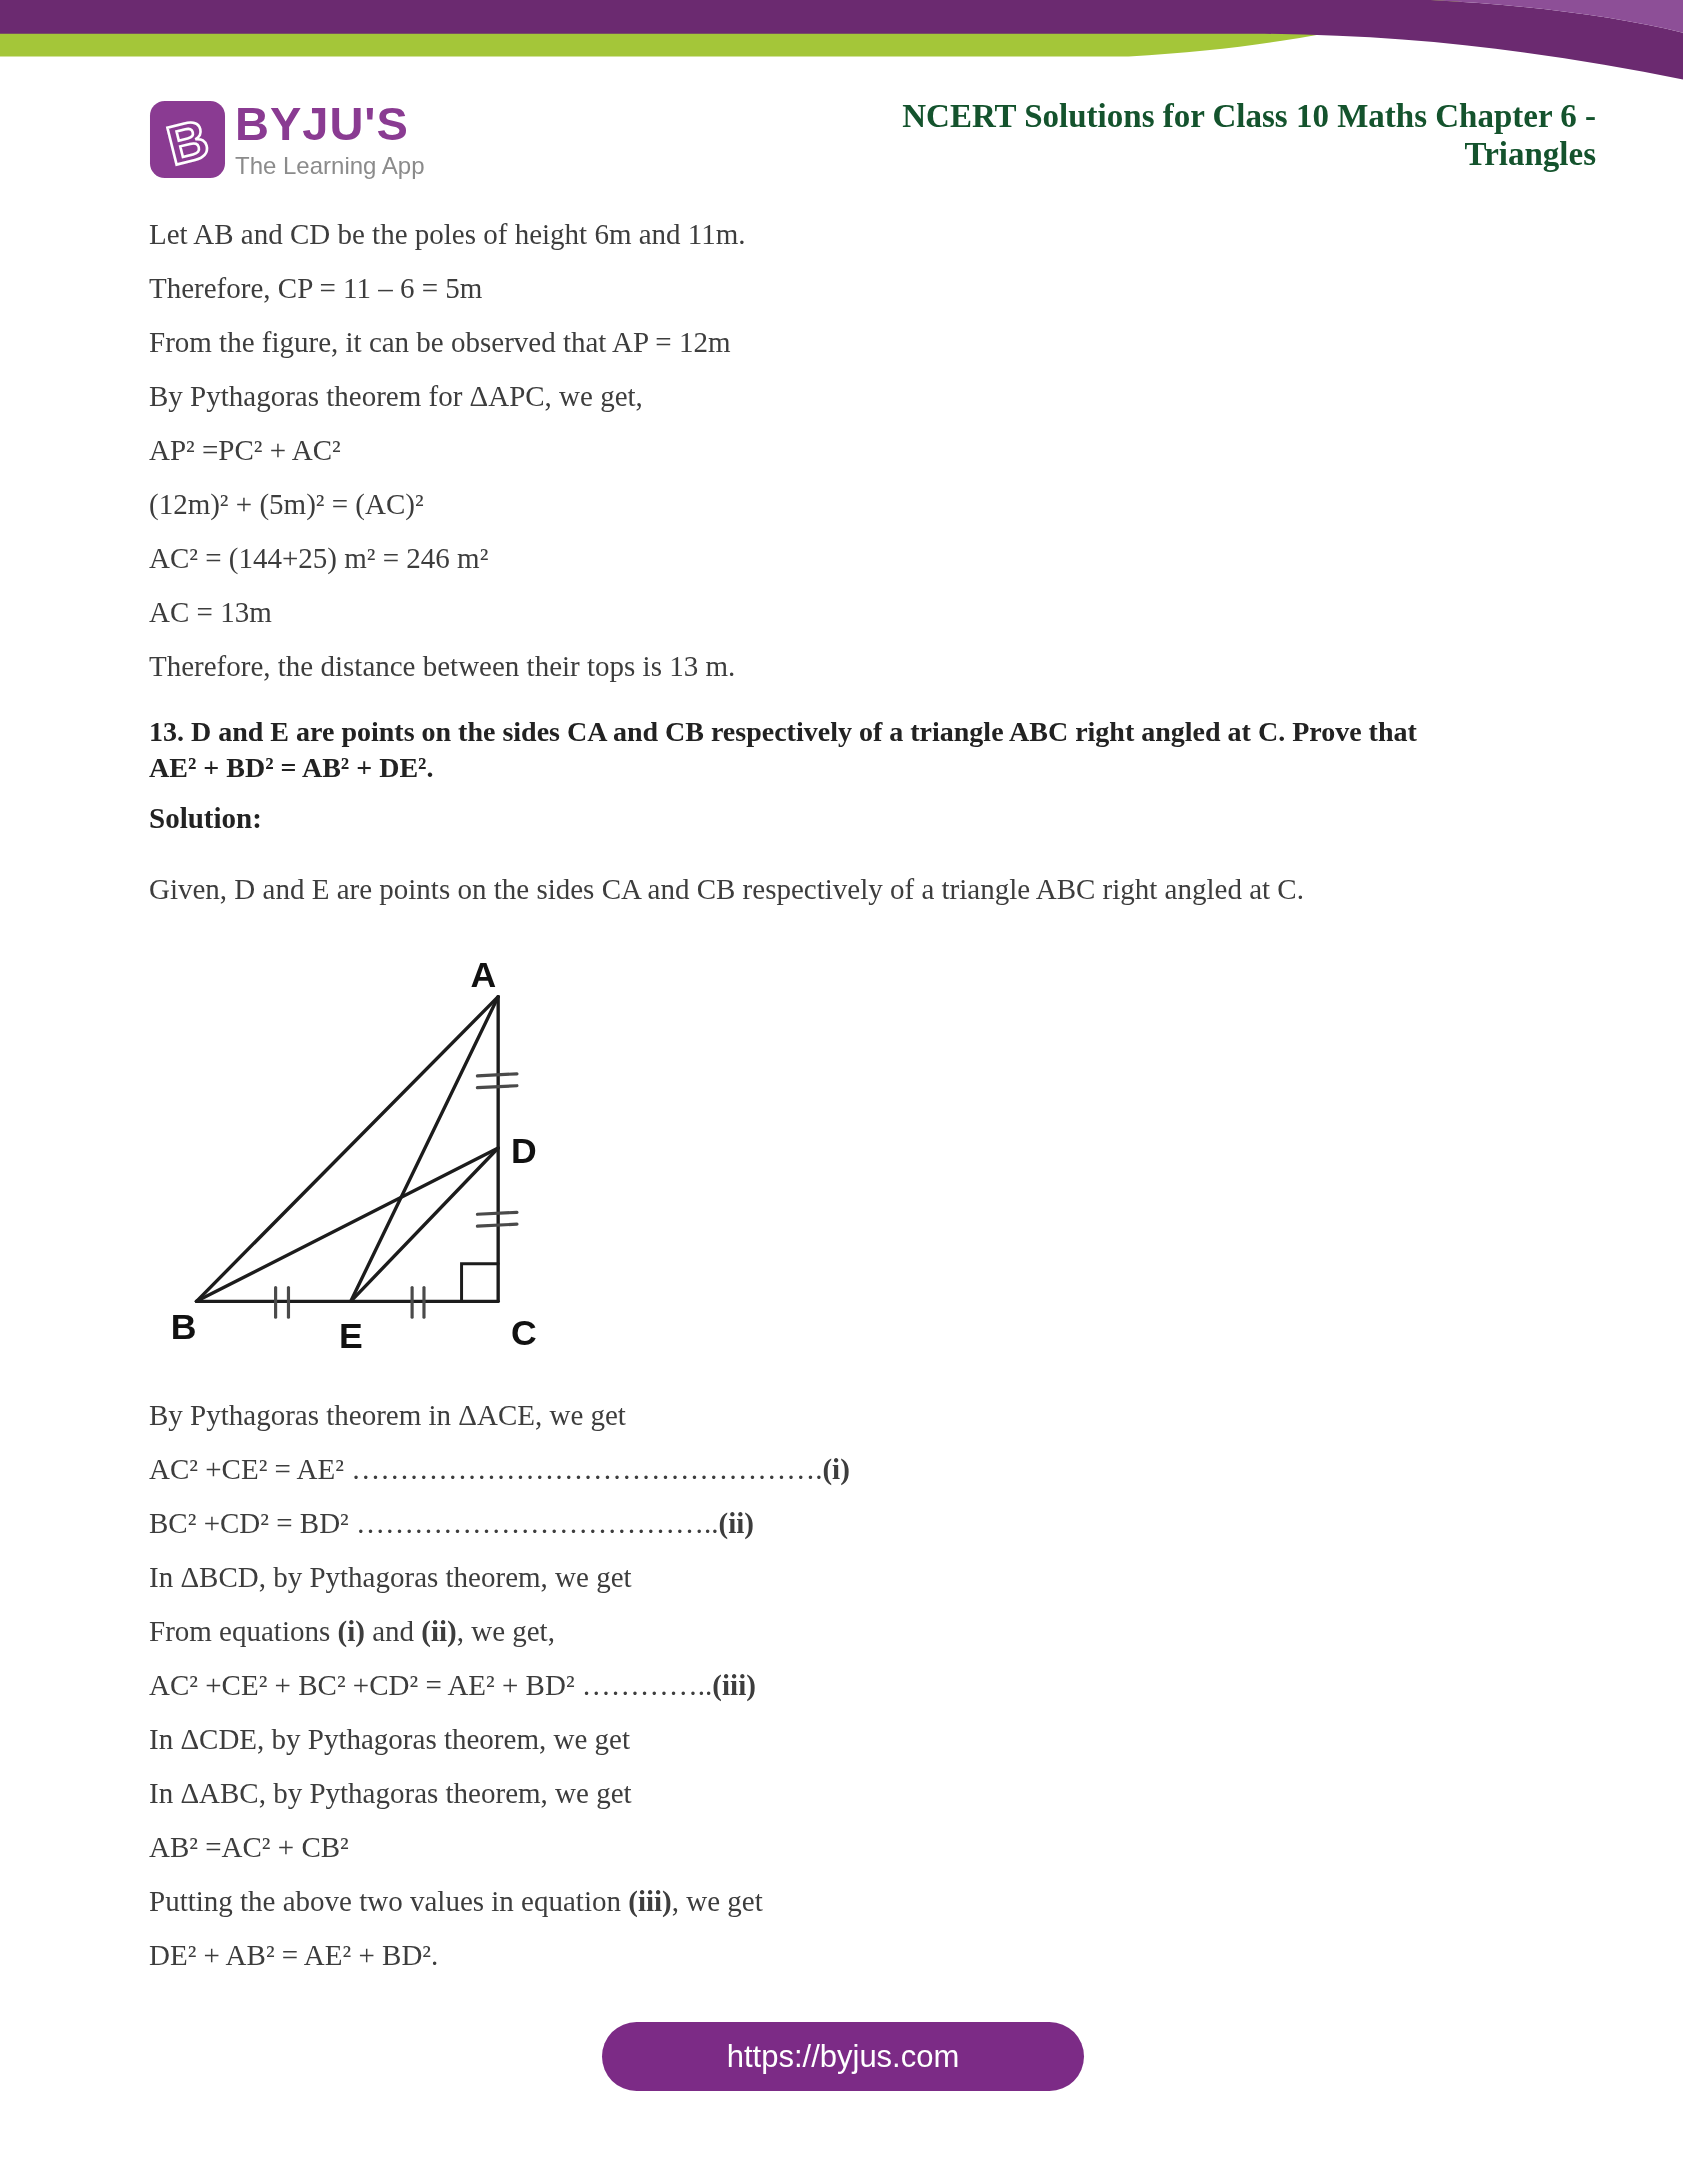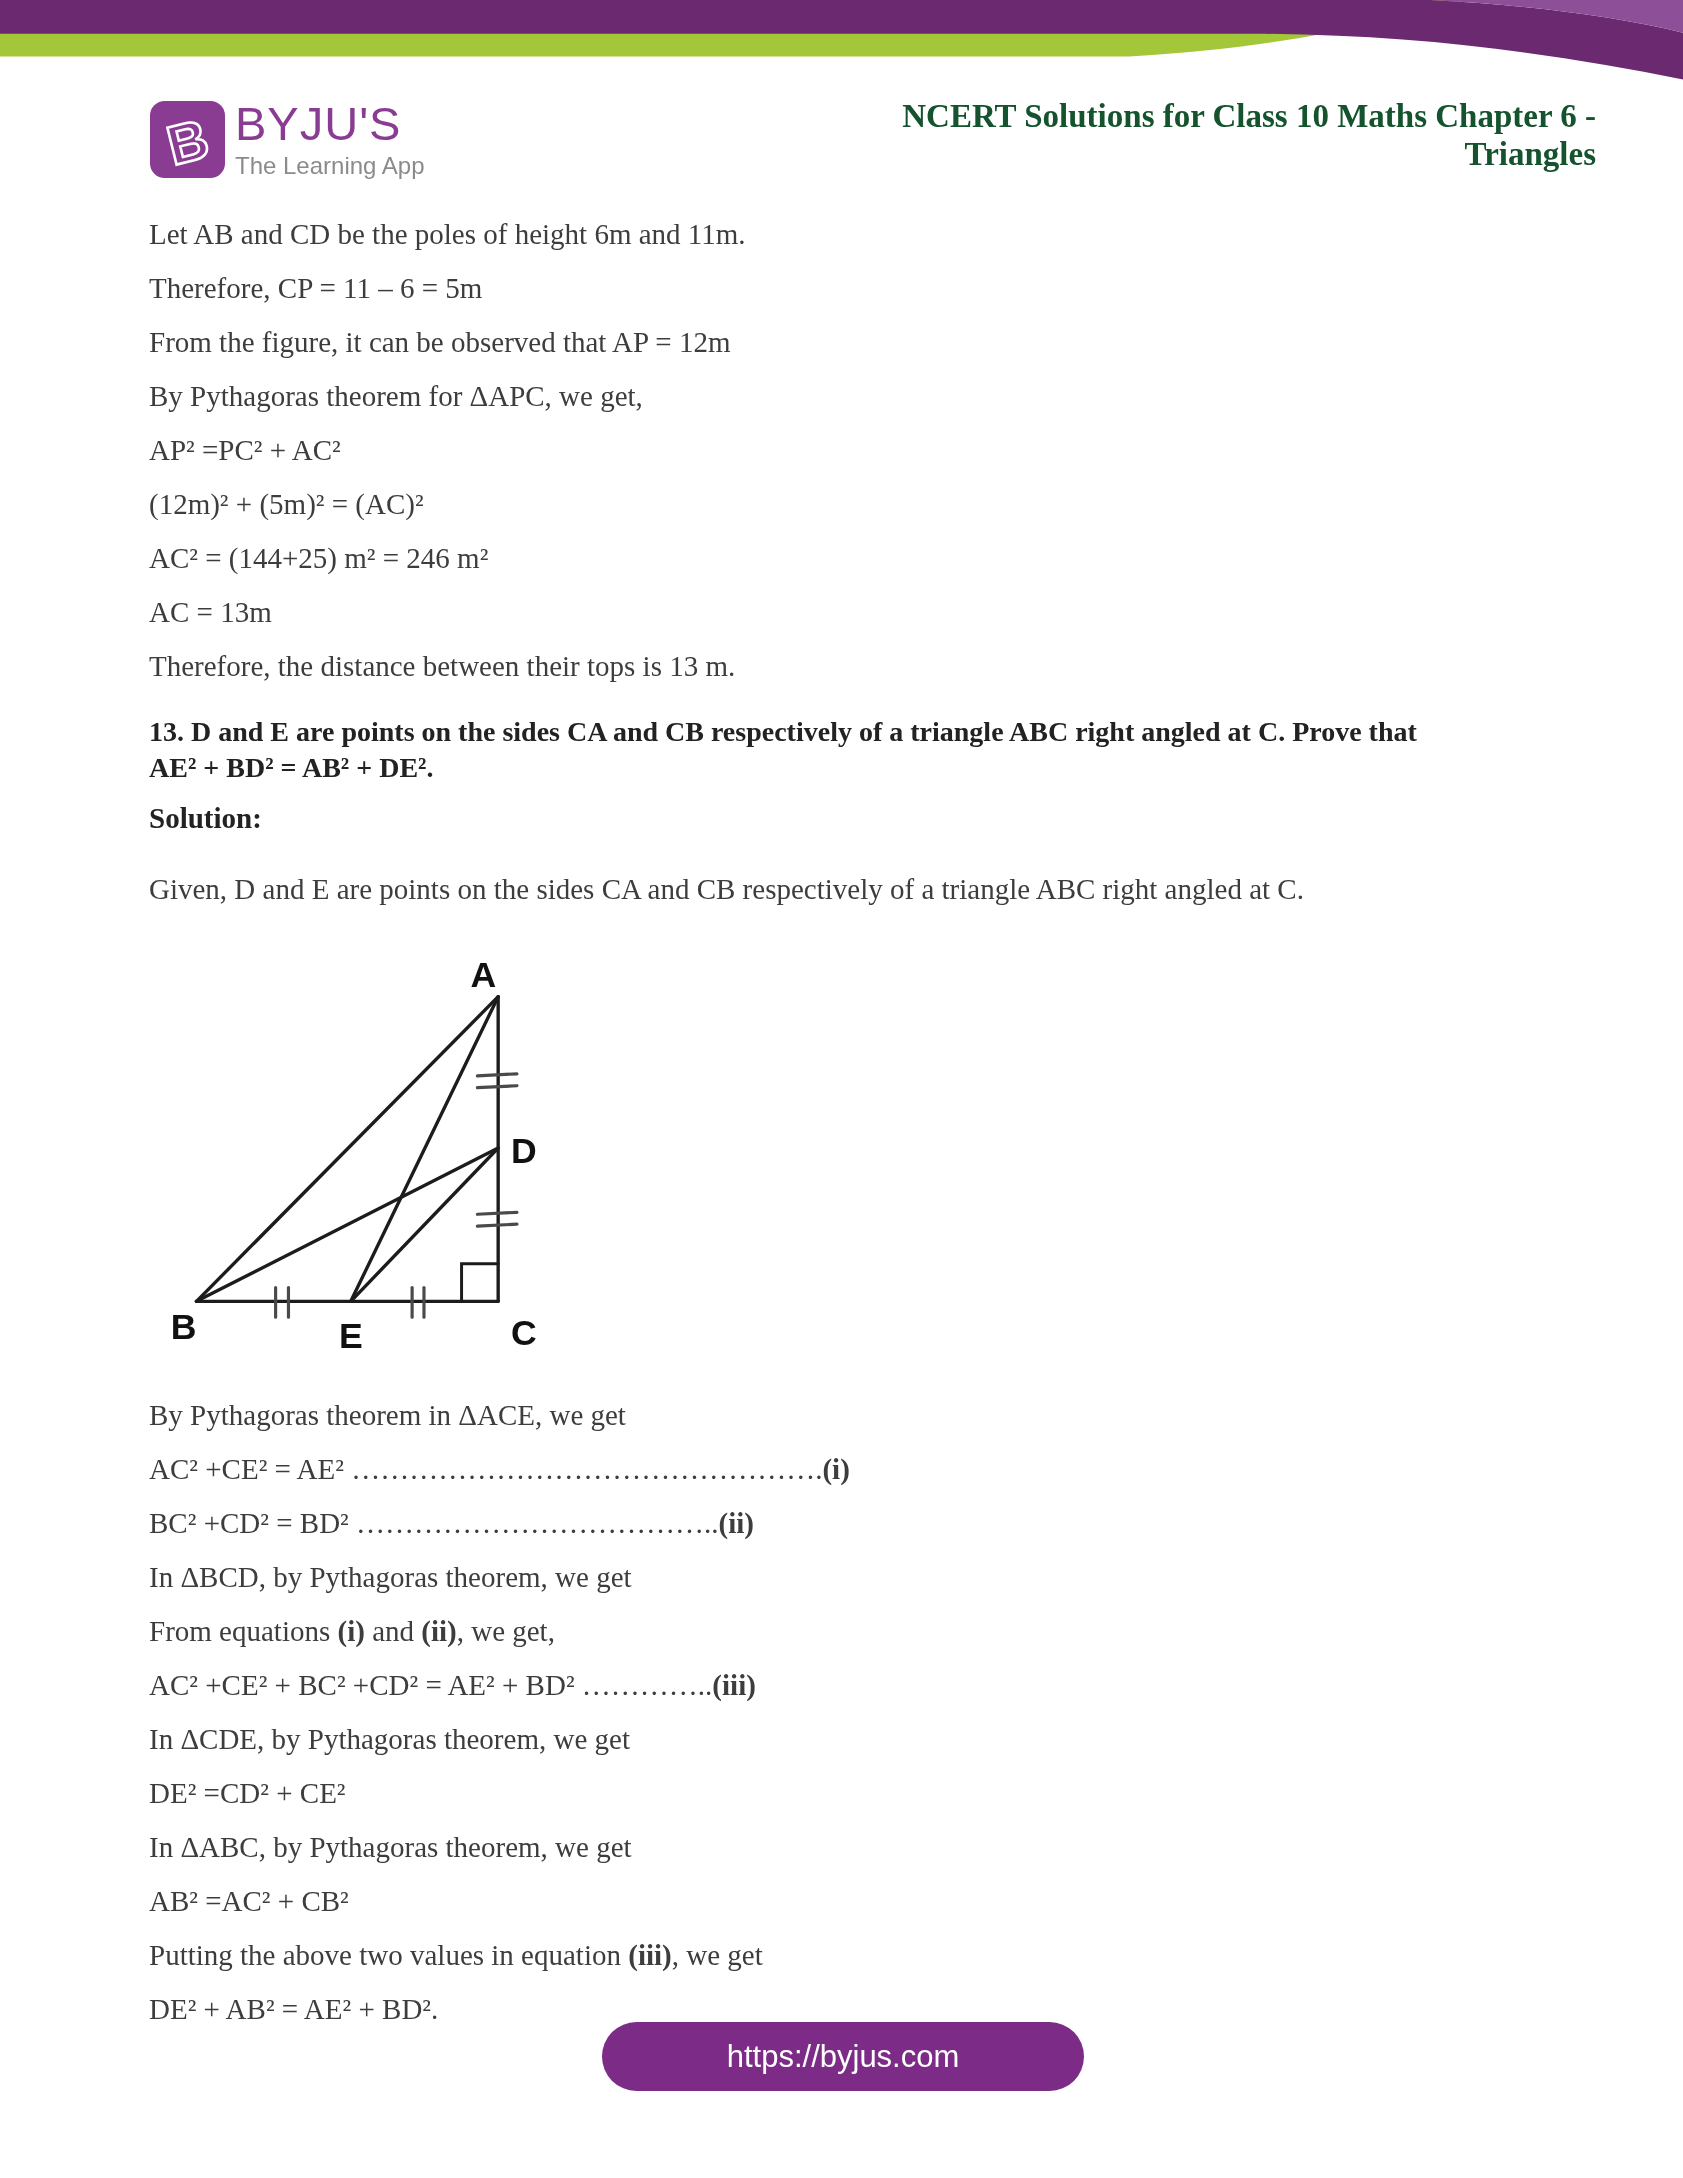--- a/index.html
+++ b/index.html
@@ -4,21 +4,21 @@
 <style>
   html,body{margin:0;padding:0;background:#ffffff;}
   .page{position:relative;width:1683px;height:2178px;background:#ffffff;overflow:hidden;
         font-family:"Liberation Serif", serif;color:#3d3d3d;}
   
   .band{position:absolute;left:0;top:0;width:1683px;height:129px;}
   
   .logo{position:absolute;left:149px;top:100px;display:flex;align-items:flex-start;}
   .logo-icon{width:77px;height:79px;}
   .logo-text{margin-left:9px;display:flex;flex-direction:column;}
-  .logo-brand{font-family:"Liberation Sans",sans-serif;font-weight:normal;font-size:47px;
+  .logo-brand{font-family:"Liberation Sans",sans-serif;font-weight:bold;font-size:47px;
               line-height:47px;color:#8a3b92;letter-spacing:1px;}
   .logo-tag{font-family:"Liberation Sans",sans-serif;font-size:24px;line-height:26px;
             color:#8b8b8b;margin-top:6px;}
   
   .title{position:absolute;right:87px;top:97px;text-align:right;
          font-weight:bold;font-size:33px;line-height:38px;color:#14532d;}
   
   .content{position:absolute;left:149px;top:220px;width:1426px;}
   .line{font-size:29px;line-height:29px;margin-bottom:25px;white-space:pre;}
   .line .b{font-weight:bold;}
@@ -116,21 +116,20 @@
     </svg>
 
     <div class="afterlist">
         <div class="line"><span>By Pythagoras theorem in ΔACE, we get</span></div>
         <div class="line"><span>AC² +CE² = AE² ………………………………………….</span><span class="b">(i)</span></div>
         <div class="line"><span>BC² +CD² = BD² ………………………………..</span><span class="b">(ii)</span></div>
         <div class="line"><span>In ΔBCD, by Pythagoras theorem, we get</span></div>
         <div class="line"><span>From equations </span><span class="b">(i)</span><span> and </span><span class="b">(ii)</span><span>, we get,</span></div>
         <div class="line"><span>AC² +CE² + BC² +CD² = AE² + BD² …………..</span><span class="b">(iii)</span></div>
         <div class="line"><span>In ΔCDE, by Pythagoras theorem, we get</span></div>
-        <div class="line"><span>DE² =CD² + CE²</span></div>
         <div class="line"><span>In ΔABC, by Pythagoras theorem, we get</span></div>
         <div class="line"><span>AB² =AC² + CB²</span></div>
         <div class="line"><span>Putting the above two values in equation </span><span class="b">(iii)</span><span>, we get</span></div>
         <div class="line"><span>DE² + AB² = AE² + BD².</span></div>
       </div>
 
   </div>
 
   <div class="footer-pill">
     <span>https://byjus.com</span>

